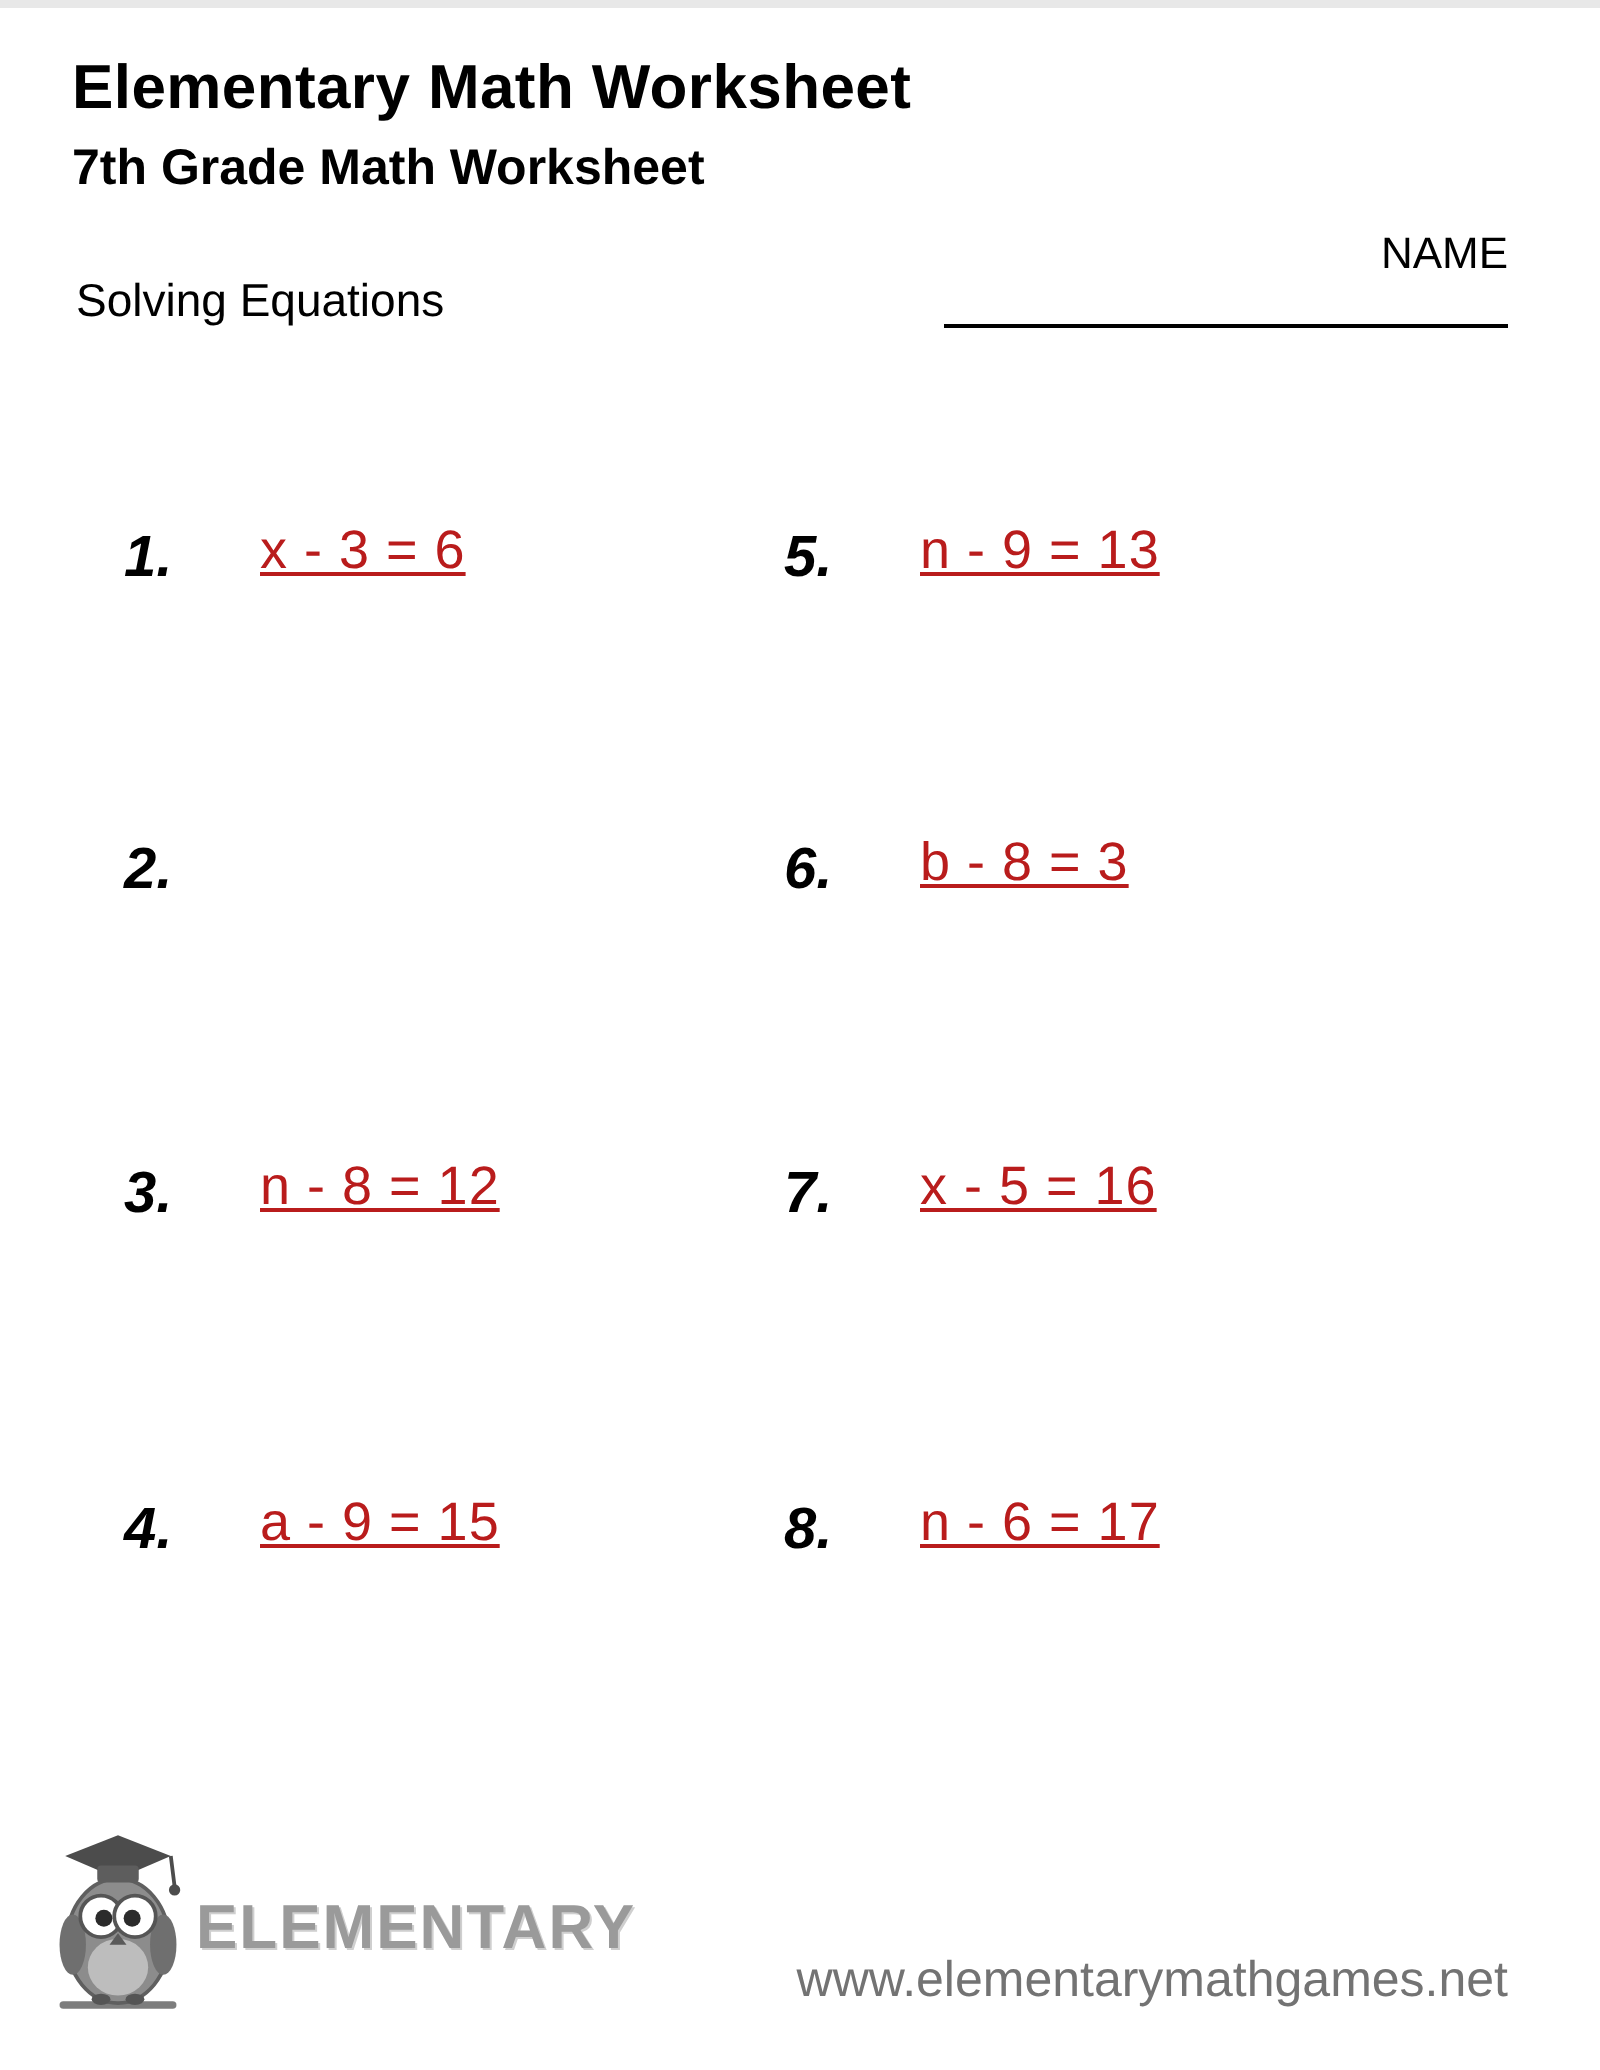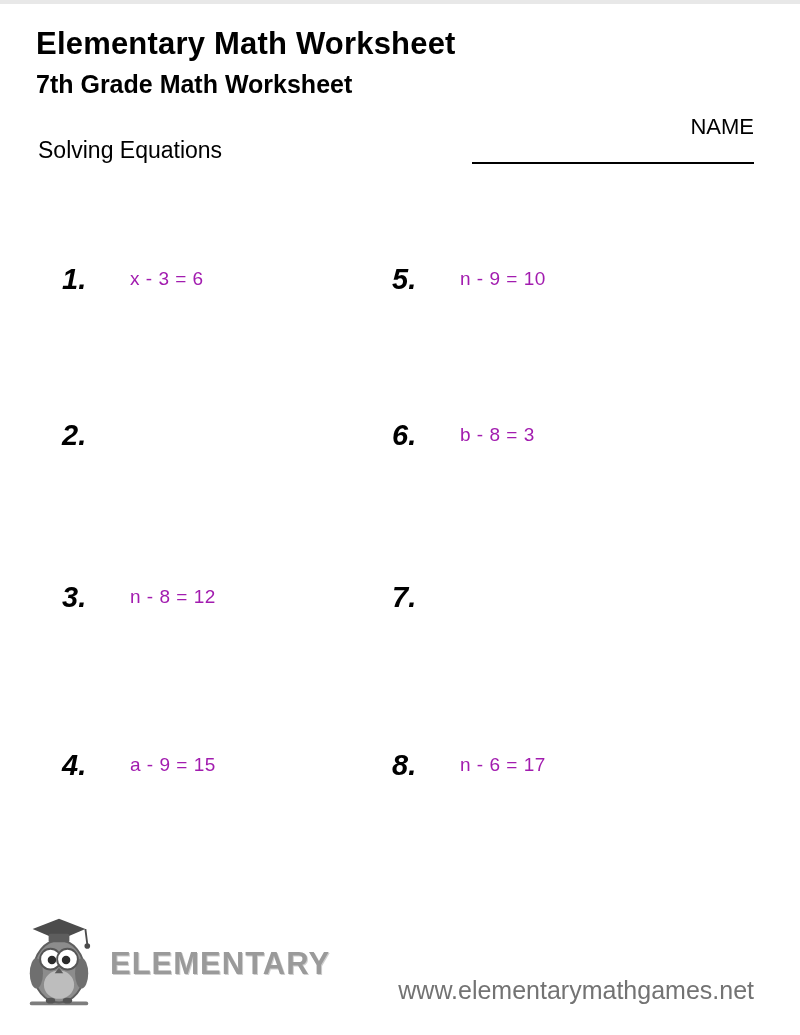--- a/index.html
+++ b/index.html
@@ -42,29 +42,29 @@
   .col-right { left: 392px; }
   .problem { display: flex; align-items: baseline; gap: 30px; }
   .col .problem:nth-child(1) { height: 156px; }
   .col .problem:nth-child(2) { height: 162px; }
   .col .problem:nth-child(3) { height: 168px; }
   .problem-number {
     font-size: 29px; font-weight: bold; font-style: italic;
     min-width: 38px; position: relative; top: 4px;
   }
   .problem-eq {
-    font-size: 19px; color: #a21caf; letter-spacing: 0.5px;
+    font-size: 27px; color: #b91c1c; letter-spacing: 0.5px; text-decoration: underline;
   }
 
   
   .footer {
     position: absolute; left: 26px; right: 46px; bottom: 24px;
     display: flex; align-items: flex-end; justify-content: space-between;
   }
-  .logo { display: flex; align-items: center; gap: 18px; }
+  .logo { display: flex; align-items: center; gap: 6px; }
   .logo-text {
     color: #9a9a9a;
     font-weight: bold;
     font-size: 31px;
     line-height: 0.95;
     letter-spacing: 1px;
     text-shadow: 1px 1px 0 #cfcfcf;
   }
   .logo-text .line2 { font-size: 29px; }
   .website { font-size: 25px; color: #737373; padding-bottom: 10px; }
@@ -99,28 +99,29 @@
     </div>
     <div class="problem">
       <span class="problem-number">4.</span>
       <span class="problem-eq">a - 9 = 15</span>
     </div>
   </div>
 
   <div class="col col-right">
     <div class="problem">
       <span class="problem-number">5.</span>
-      <span class="problem-eq">n - 9 = 10</span>
+      <span class="problem-eq">n - 9 = 13</span>
     </div>
     <div class="problem">
       <span class="problem-number">6.</span>
       <span class="problem-eq">b - 8 = 3</span>
     </div>
     <div class="problem">
       <span class="problem-number">7.</span>
+      <span class="problem-eq">x - 5 = 16</span>
     </div>
     <div class="problem">
       <span class="problem-number">8.</span>
       <span class="problem-eq">n - 6 = 17</span>
     </div>
   </div>
 
   <div class="footer">
     <div class="logo">
       <span>

